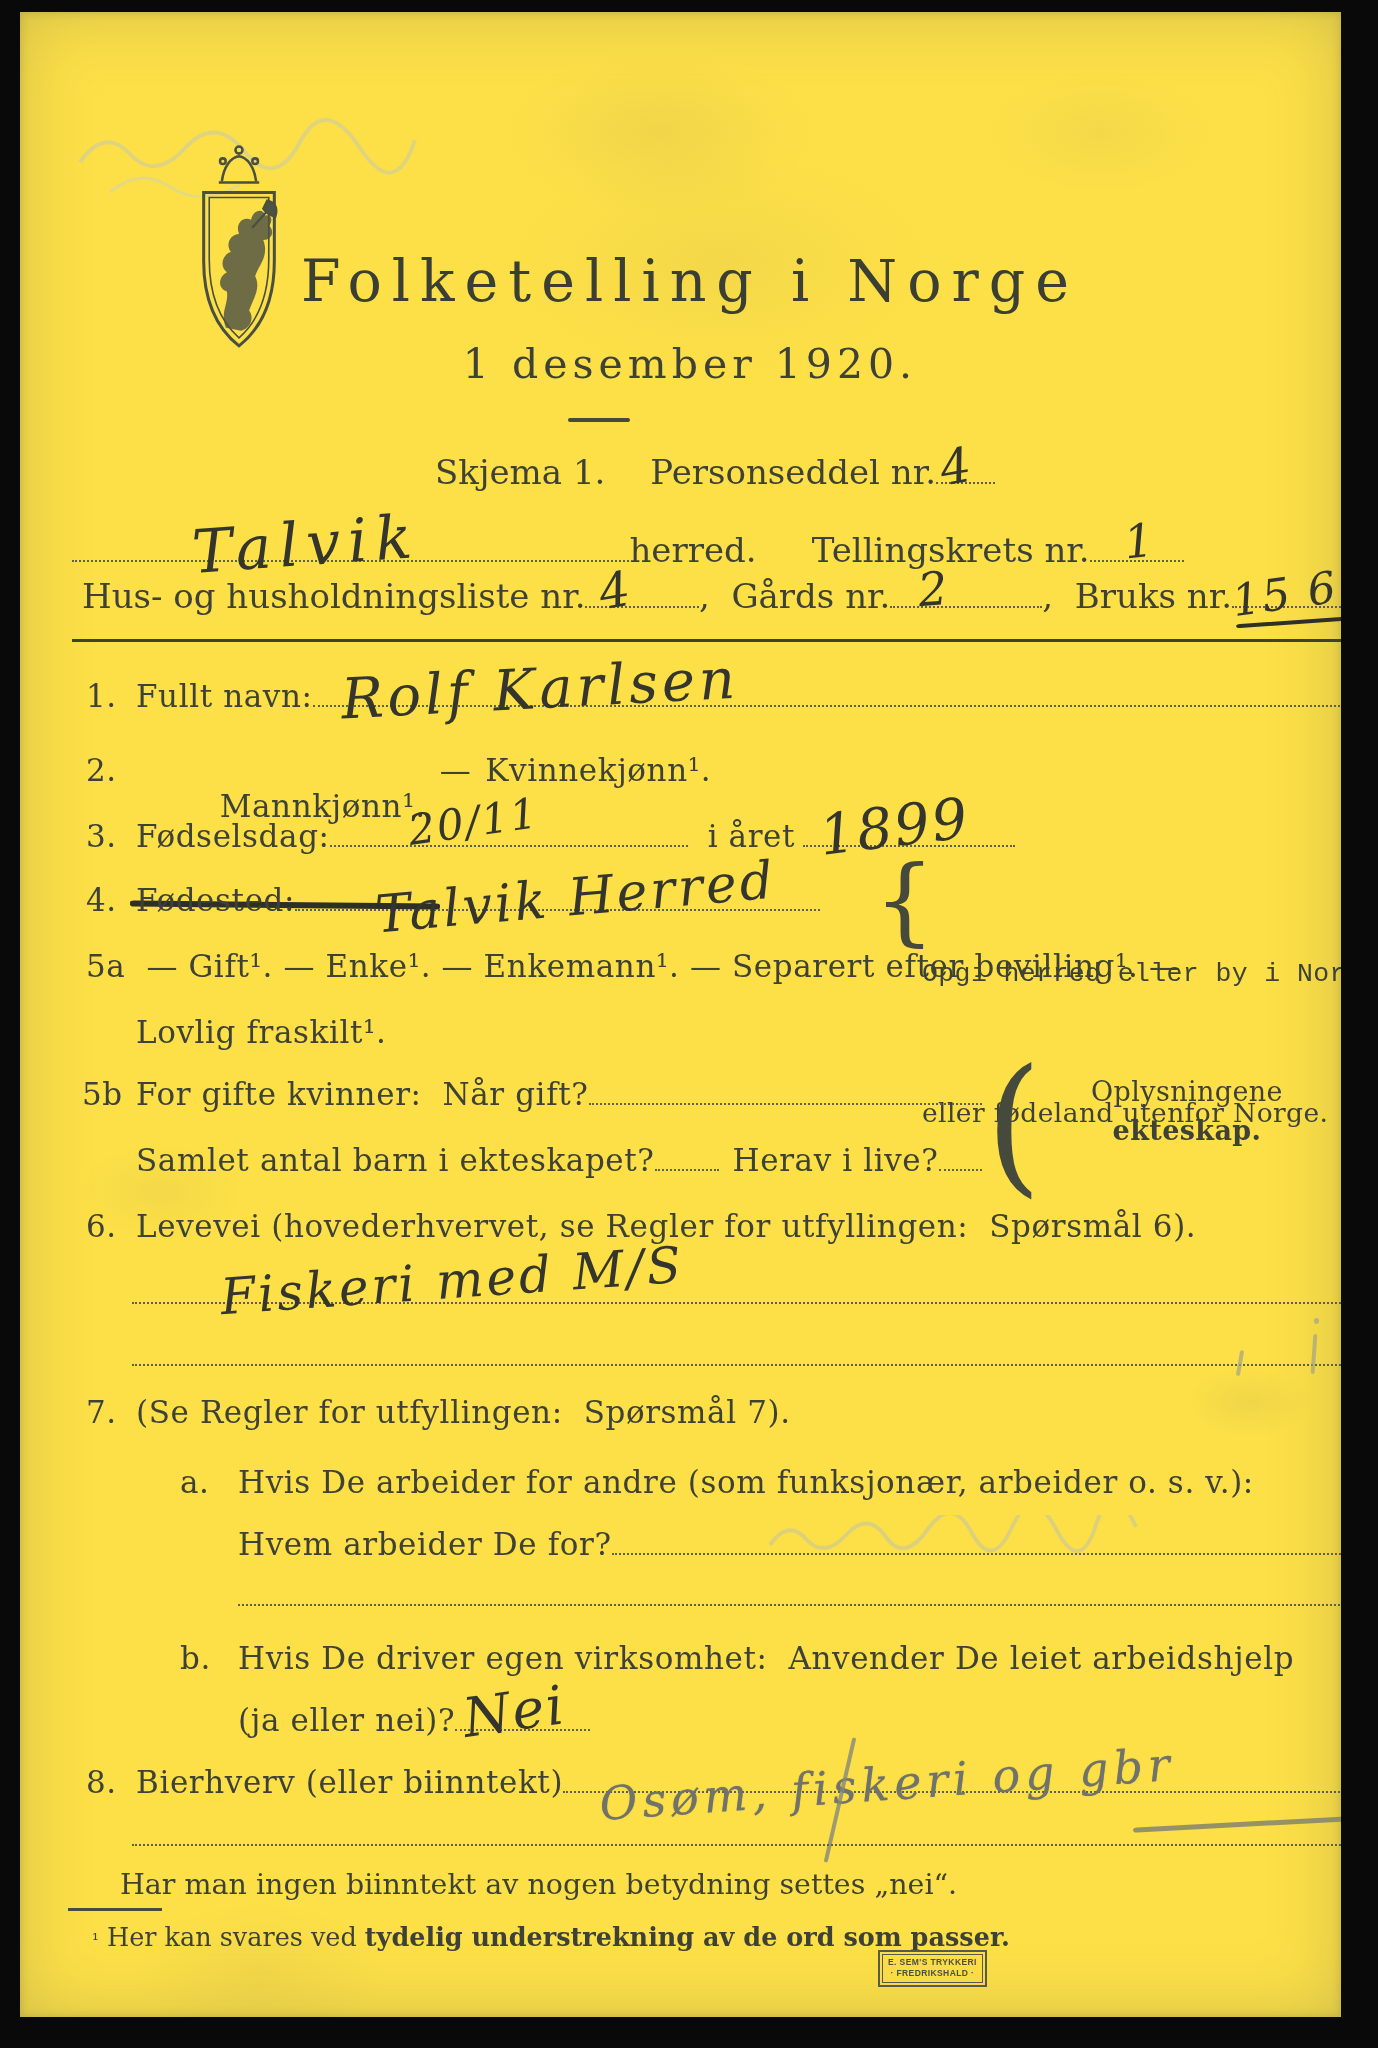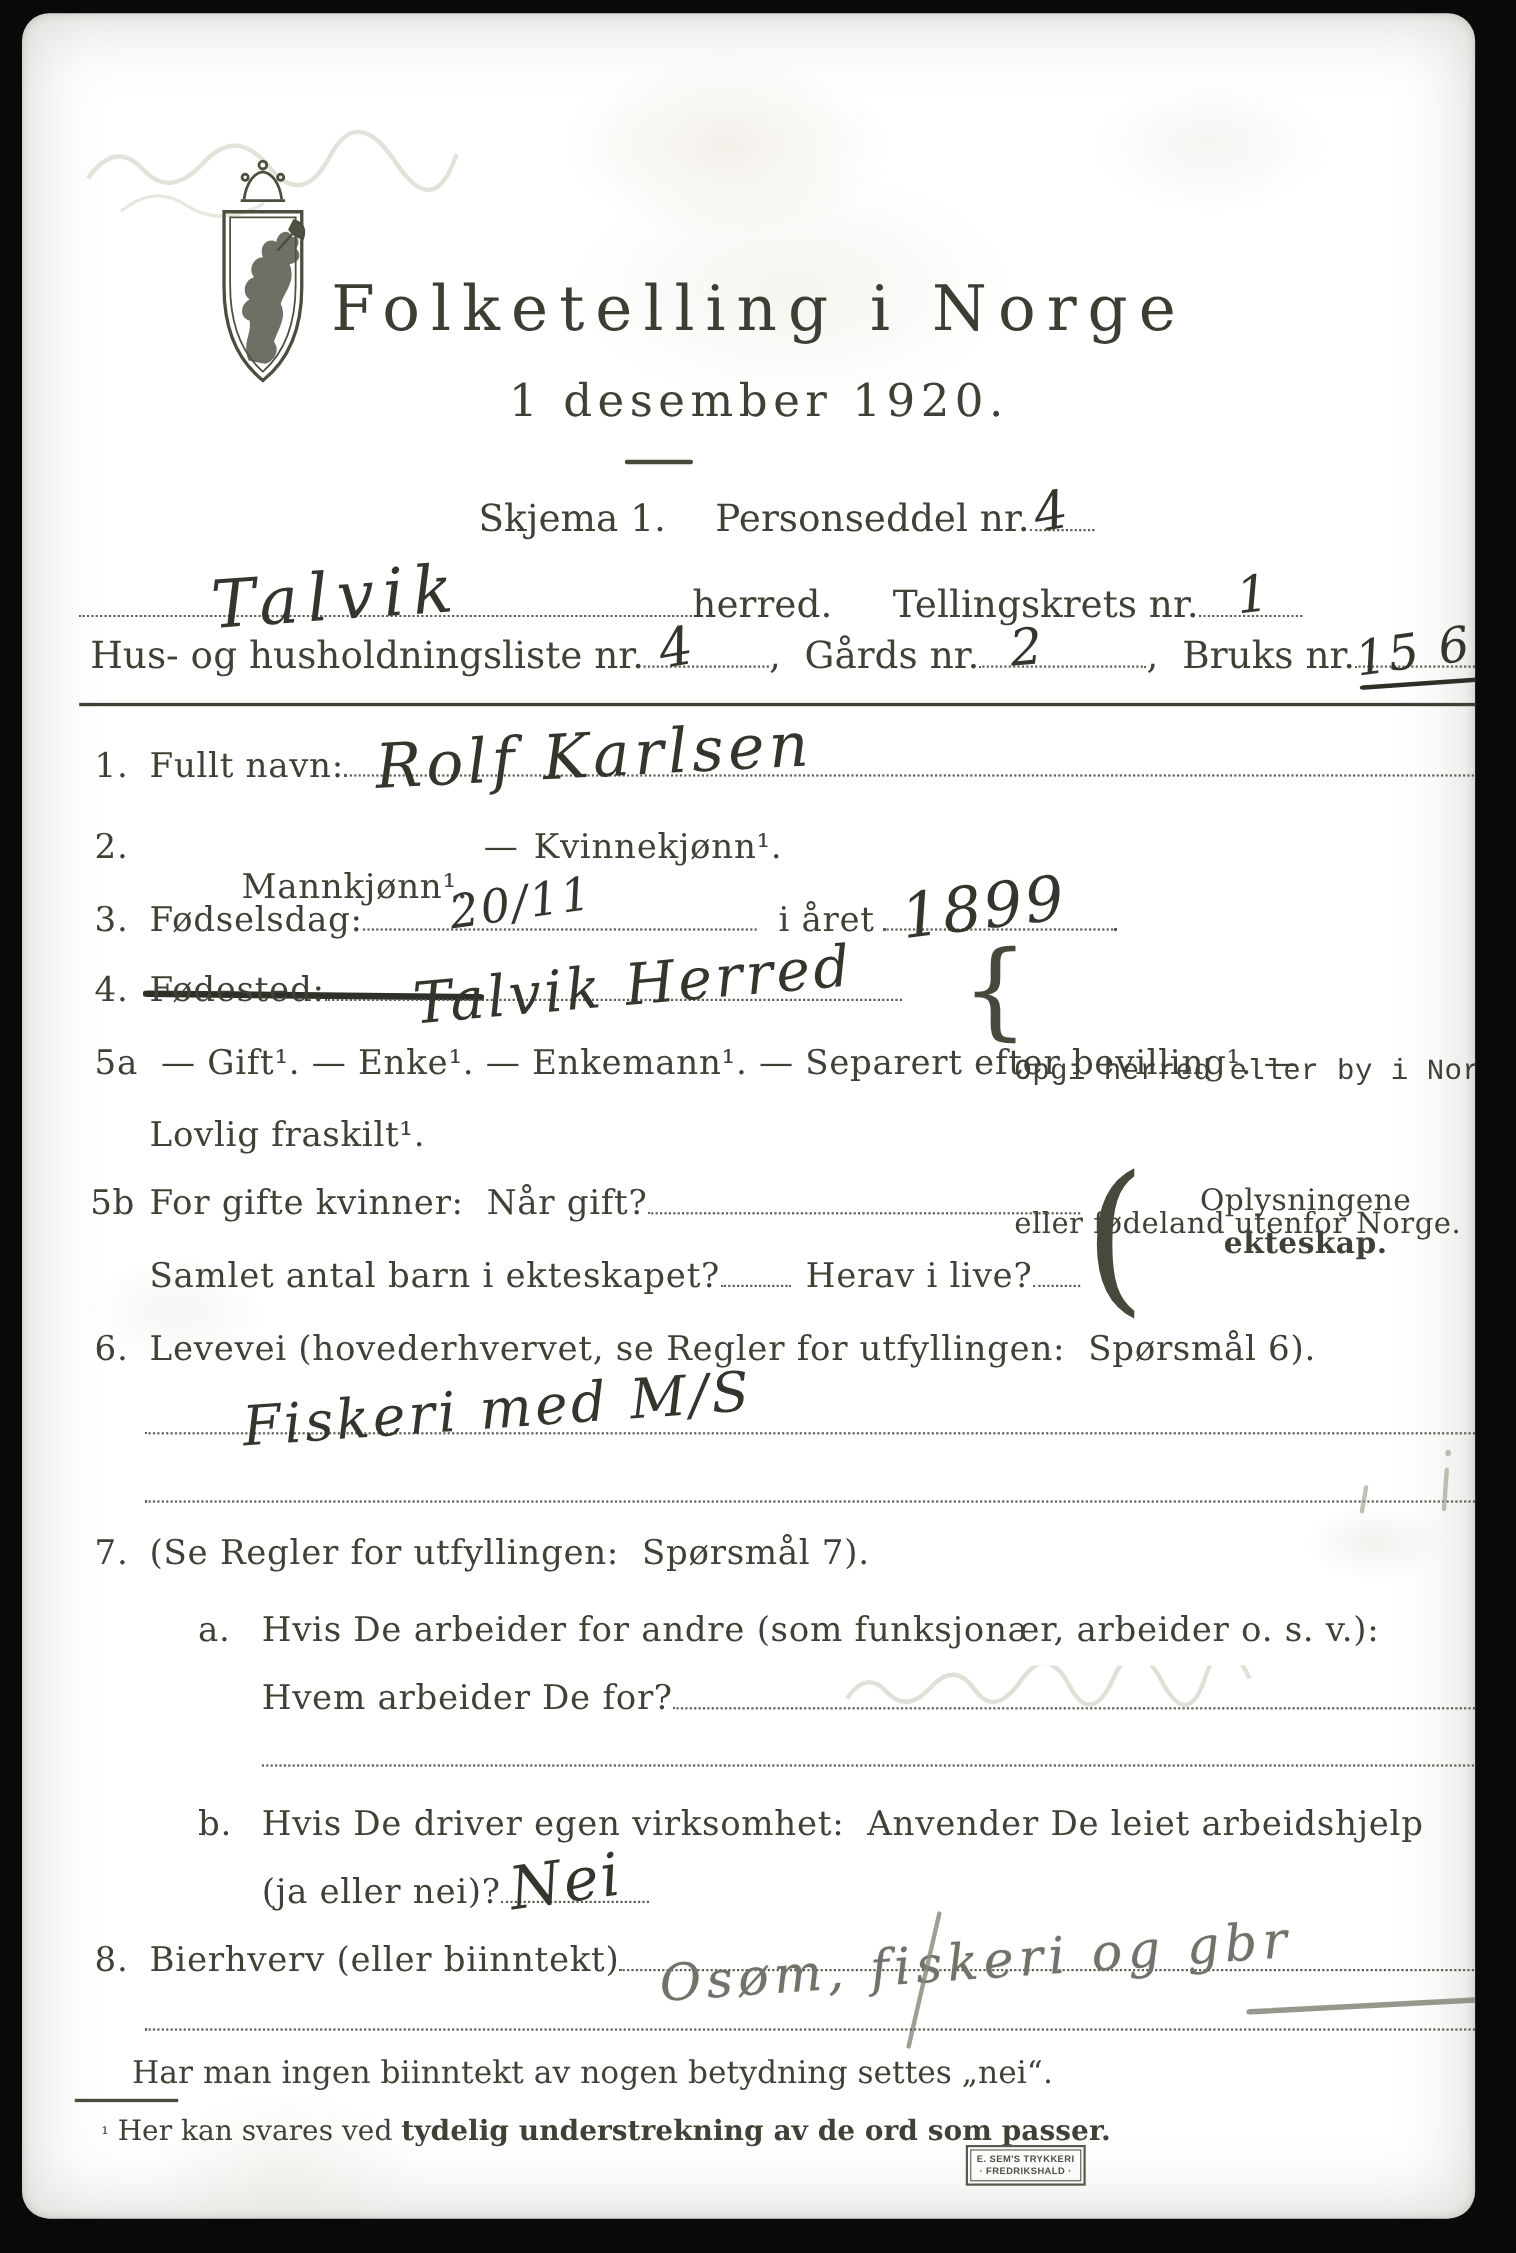--- a/index.html
+++ b/index.html
@@ -1,18 +1,18 @@
 <!DOCTYPE html>
 <html><head>
 <meta charset="utf-8">
 <style>
   html,body{margin:0;padding:0;background:#000;}
   .page{position:relative;width:1378px;height:2048px;background:#090909;overflow:hidden;font-family:"DejaVu Serif",serif;}
-  .paper{position:absolute;top:12px;left:20px;right:37px;bottom:31px;background:#ffffff;color:#3e4236;
-         box-shadow:inset 0 0 70px rgba(95,100,78,.28), inset 0 0 8px rgba(70,75,55,.25);overflow:hidden;border-radius:25px;}
+  .paper{position:absolute;top:12px;left:20px;right:37px;bottom:31px;background:#fde047;color:#3e4236;
+         box-shadow:inset 0 0 70px rgba(95,100,78,.28), inset 0 0 8px rgba(70,75,55,.25);overflow:hidden;}
   .stains{position:absolute;inset:0;pointer-events:none;background:
      radial-gradient(220px 120px at 640px 120px, rgba(165,140,90,.13), transparent 70%),
      radial-gradient(300px 160px at 700px 250px, rgba(150,130,85,.09), transparent 70%),
      radial-gradient(160px 90px at 1080px 120px, rgba(140,125,90,.08), transparent 70%),
      radial-gradient(120px 70px at 140px 1180px, rgba(120,115,85,.07), transparent 70%),
      radial-gradient(180px 100px at 240px 1960px, rgba(130,120,85,.08), transparent 70%),
      radial-gradient(90px 50px at 1230px 1390px, rgba(120,120,90,.10), transparent 70%);}
   .row{position:absolute;display:flex;align-items:baseline;}
   .row span{white-space:pre;}
   .pt{font-size:31px;letter-spacing:.6px;}

